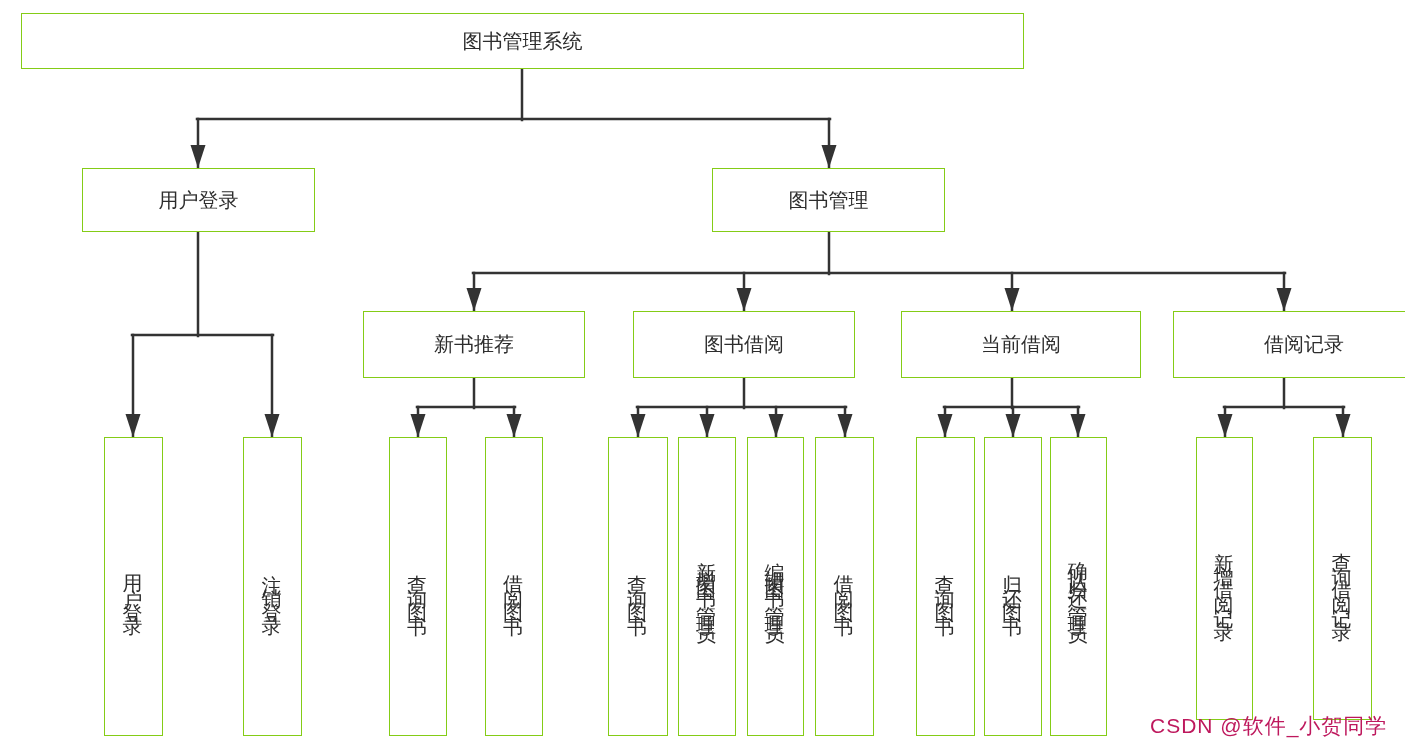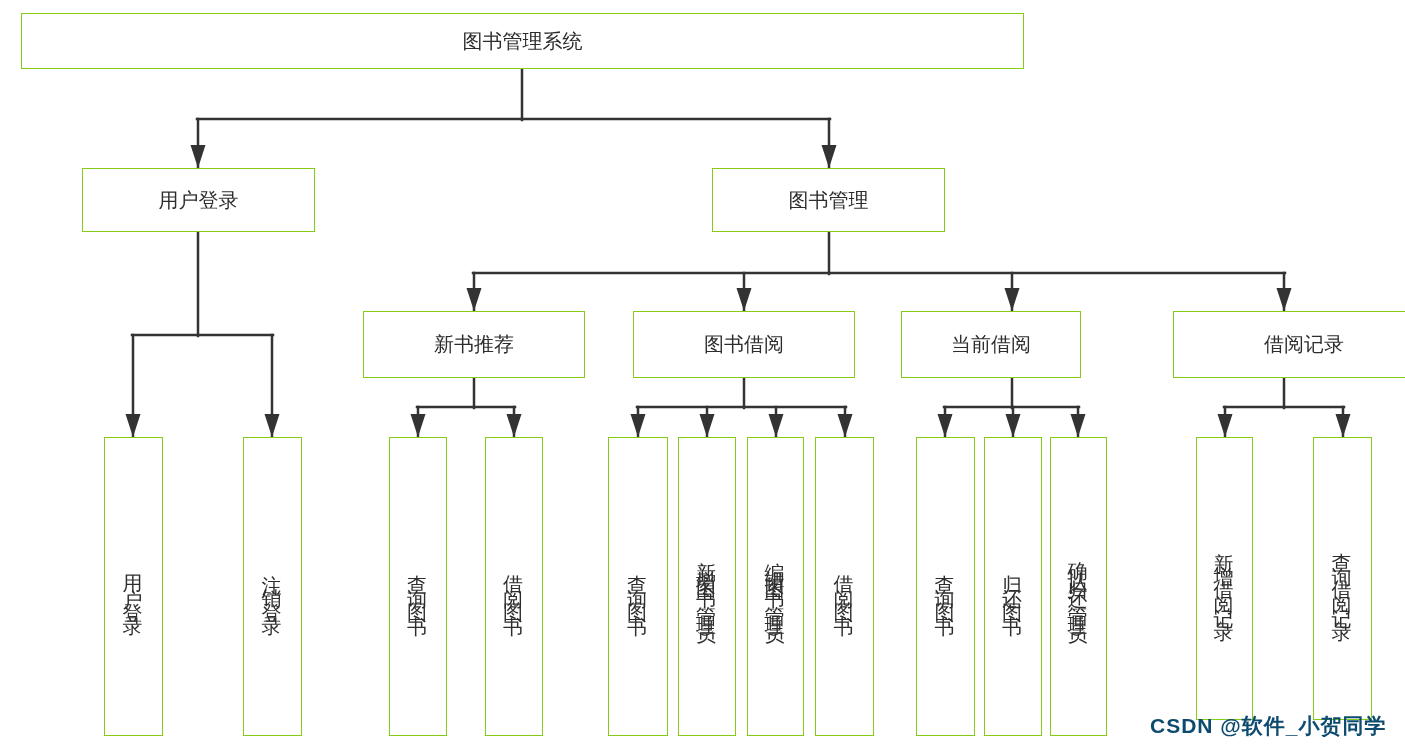--- a/index.html
+++ b/index.html
@@ -36,23 +36,23 @@
     white-space: nowrap;
   }
   .vbox.vlong span {
     letter-spacing: 9px;
   }
   .watermark {
     position: absolute;
     left: 1150px;
     top: 712px;
     font-size: 21px;
-    font-weight: 700;
+    font-weight: 400;
     letter-spacing: 1px;
-    color: #0c4a6e;
+    color: #be185d;
     z-index: 5;
     white-space: nowrap;
   }
 </style>
 </head>
 <body>
 
 <div id="canvas">
 
   <svg class="connectors" viewBox="0 0 1405 747" xmlns="http://www.w3.org/2000/svg">
@@ -111,21 +111,21 @@
   <div class="box" style="left:712px; top:168px; width:233px; height:64px;">
     <span>图书管理</span>
   </div>
 
   <div class="box" style="left:363px; top:311px; width:222px; height:67px;">
     <span>新书推荐</span>
   </div>
   <div class="box" style="left:633px; top:311px; width:222px; height:67px;">
     <span>图书借阅</span>
   </div>
-  <div class="box" style="left:901px; top:311px; width:180px; height:67px;">
+  <div class="box" style="left:901px; top:311px; width:240px; height:67px;">
     <span>当前借阅</span>
   </div>
   <div class="box" style="left:1173px; top:311px; width:262px; height:67px;">
     <span>借阅记录</span>
   </div>
 
   <div class="box vbox" style="left:104px; top:437px; width:59px; height:299px;">
     <span>用户登录</span>
   </div>
   <div class="box vbox" style="left:243px; top:437px; width:59px; height:299px;">

